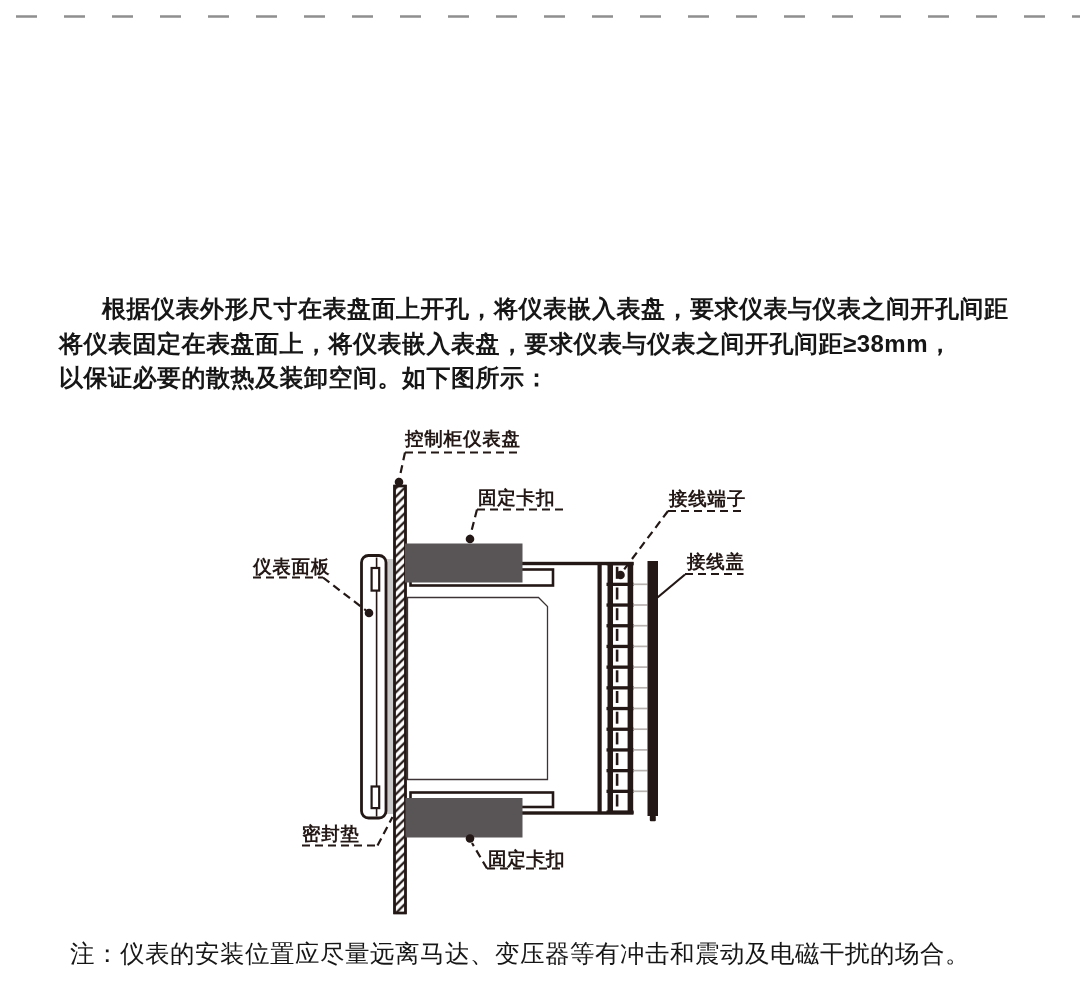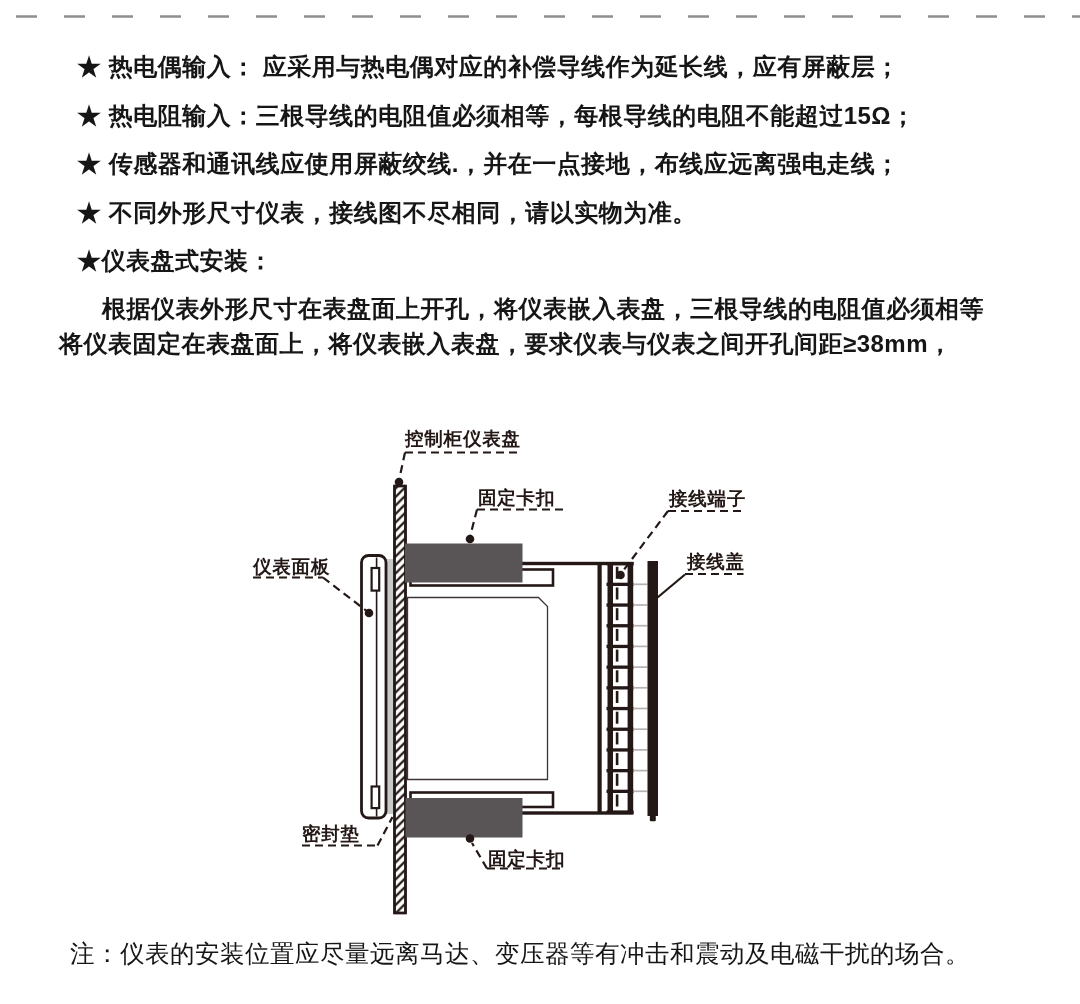--- a/index.html
+++ b/index.html
@@ -17,31 +17,25 @@
 
   svg.diagram{position:absolute;left:0;top:0;}
   .dline{stroke:#231815;}
   .lbl{font-family:"Liberation Sans", sans-serif;font-size:18.5px;font-weight:600;fill:#231815;letter-spacing:0.8px;}
 </style>
 </head>
 <body>
 
 <div class="page">
 
-  <div class="bullets">
-    <div class="bullet">★ 热电偶输入： 应采用与热电偶对应的补偿导线作为延长线，应有屏蔽层；</div>
-    <div class="bullet">★ 热电阻输入：三根导线的电阻值必须相等，每根导线的电阻不能超过15Ω；</div>
-    <div class="bullet">★ 传感器和通讯线应使用屏蔽绞线.，并在一点接地，布线应远离强电走线；</div>
-    <div class="bullet">★ 不同外形尺寸仪表，接线图不尽相同，请以实物为准。</div>
-    <div class="bullet">★仪表盘式安装：</div>
-  </div>
 
   <div class="para">
-    <div class="para-line">根据仪表外形尺寸在表盘面上开孔，将仪表嵌入表盘，三根导线的电阻值必须相等</div>
+    <div class="para-line">根据仪表外形尺寸在表盘面上开孔，将仪表嵌入表盘，要求仪表与仪表之间开孔间距</div>
     <div class="para-line">将仪表固定在表盘面上，将仪表嵌入表盘，要求仪表与仪表之间开孔间距≥38mm，</div>
+    <div class="para-line">以保证必要的散热及装卸空间。如下图所示：</div>
   </div>
 
   <div class="note">注：仪表的安装位置应尽量远离马达、变压器等有冲击和震动及电磁干扰的场合。</div>
 
   <svg class="diagram" width="1080" height="1004" viewBox="0 0 1080 1004" aria-hidden="true">
     <defs>
       <pattern id="hatch" width="8.5" height="8.5" patternUnits="userSpaceOnUse">
         <path d="M-2,2 L2,-2 M-2,10.5 L10.5,-2 M6.5,10.5 L10.5,6.5" stroke="#231815" stroke-width="2.2" fill="none"></path>
       </pattern>
       <rect id="rung" x="606.5" y="0" width="27" height="3.3" fill="#231815"></rect>

